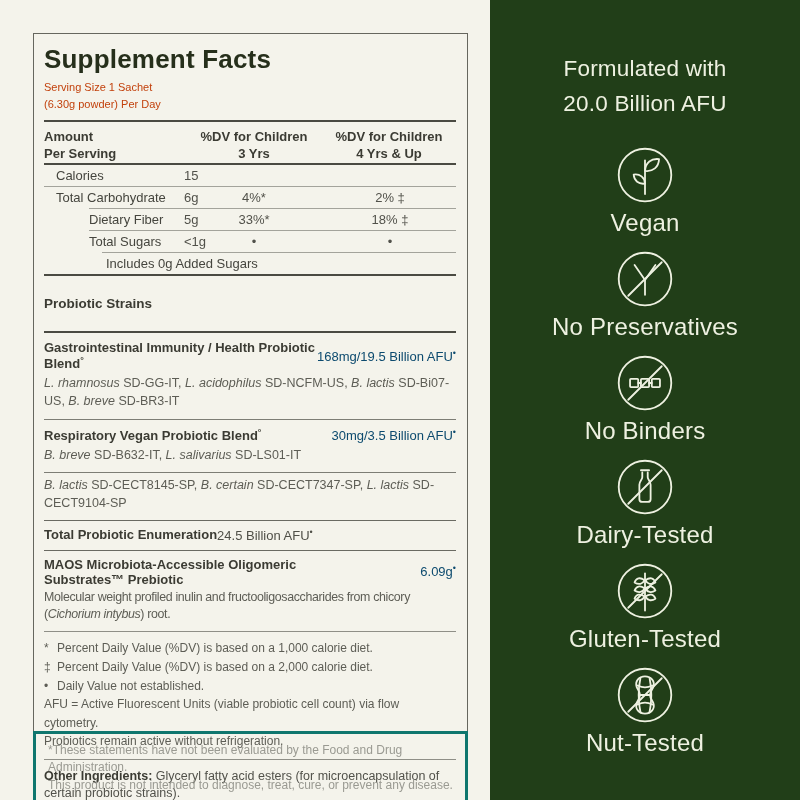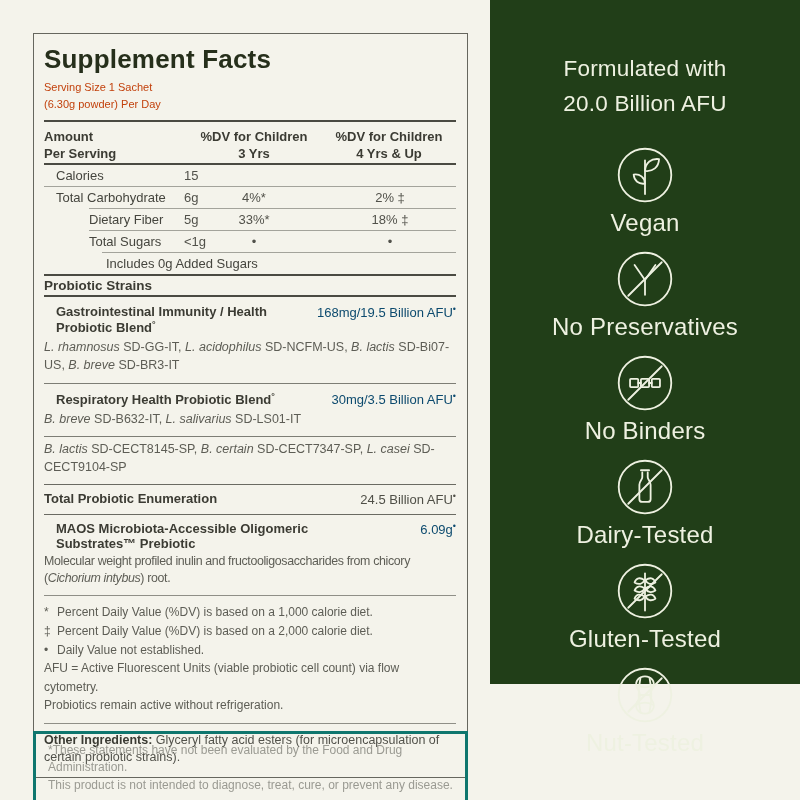--- a/index.html
+++ b/index.html
@@ -39,44 +39,44 @@
 
   .trow{position:relative;height:21px;font-size:13px;color:var(--body-ink);}
   .trow .nm{position:absolute;line-height:21px;white-space:nowrap;color:#45453e;}
   .trow .amt{position:absolute;left:140px;line-height:21px;}
   .trow .d3{position:absolute;left:158px;width:104px;text-align:center;line-height:21px;}
   .trow .d4{position:absolute;left:288px;width:116px;text-align:center;line-height:21px;}
   .ind0 .nm{left:12px;} .ind1 .nm{left:45px;} .ind2 .nm{left:62px;}
   .sep{border-top:1px solid var(--rule-light);}
   .sep.i1{margin-left:45px;} .sep.i2{margin-left:58px;}
 
-  .sect-head{font-size:13.5px;font-weight:bold;color:var(--bold-ink);padding:2px 0;}
-
-  .bhead{display:flex;justify-content:space-between;align-items:flex-start;padding-top:7px;font-size:13px;margin-left:12px;}
+  .sect-head{font-size:13.5px;font-weight:bold;color:var(--bold-ink);padding:20px 0;}
+
+  .bhead{display:flex;justify-content:space-between;align-items:center;padding-top:7px;font-size:13px;}
   .bname{font-weight:bold;color:var(--bold-ink);max-width:300px;}
   .bval{color:#0c4a6e;white-space:nowrap;}
   sup.deg{font-size:9px;} sup.dot{font-size:9px;}
   .strains{font-size:12.5px;color:var(--soft-ink);line-height:1.45;margin:3px 0 8px;}
   .bsep{border-top:1px solid #7d7d75;}
 
-  .totrow{display:flex;justify-content:space-between;padding:6px 0;font-size:13px;}
+  .totrow{display:flex;padding:6px 0;font-size:13px;}
   .totrow .tn{font-weight:bold;color:var(--bold-ink);}
   .totrow .tv{color:#4f4f47;}
   .prebio-desc{font-size:12.4px;letter-spacing:-.35px;color:var(--soft-ink);line-height:1.4;margin:2px 0 8px;}
 
   .footnotes{padding:7px 0 8px;font-size:12px;color:var(--soft-ink);line-height:1.55;}
   .fline .mk{display:inline-block;width:13px;}
   .other{padding-top:8px;font-size:12.5px;color:var(--body-ink);line-height:1.4;}
   .other b{color:var(--bold-ink);}
 
   .disclaimer{position:absolute;left:33px;top:731px;width:435px;border:3px solid #0f766e;
               padding:8px 12px;font-size:12px;color:var(--faint-ink);line-height:1.45;}
 
   
-  .right{width:310px;height:684px;background:var(--green);color:var(--on-green);
+  .right{width:310px;height:800px;background:var(--green);color:var(--on-green);
          text-align:center;padding-top:52px;}
   .heading{font-size:22.5px;line-height:1.55;letter-spacing:.2px;}
   .badges{margin-top:24px;}
   .badge{margin-bottom:13px;}
   .badge svg{width:58px;height:58px;display:block;margin:0 auto 5px;color:var(--on-green);}
   .badge-label{font-size:24px;letter-spacing:.2px;}
 </style>
 </head>
 <body>
 
@@ -148,28 +148,28 @@
         <div>
           <div class="bhead">
             <span class="bname"><span>Gastrointestinal Immunity / Health Probiotic Blend</span><sup class="deg">°</sup></span>
             <span class="bval"><span>168mg/19.5 Billion AFU</span><sup class="dot">•</sup></span>
           </div>
           <p class="strains"><i>L. rhamnosus</i>&nbsp;<span>SD-GG-IT</span>, <i>L. acidophilus</i>&nbsp;<span>SD-NCFM-US</span>, <i>B. lactis</i>&nbsp;<span>SD-Bi07-US</span>, <i>B. breve</i>&nbsp;<span>SD-BR3-IT</span></p>
         </div>
         <div class="bsep"></div>
         <div>
           <div class="bhead">
-            <span class="bname"><span>Respiratory Health Probiotic Blend</span><sup class="deg">°</sup></span>
+            <span class="bname"><span>Respiratory Vegan Probiotic Blend</span><sup class="deg">°</sup></span>
             <span class="bval"><span>30mg/3.5 Billion AFU</span><sup class="dot">•</sup></span>
           </div>
           <p class="strains"><i>B. breve</i>&nbsp;<span>SD-B632-IT</span>, <i>L. salivarius</i>&nbsp;<span>SD-LS01-IT</span></p>
         </div>
         <div class="bsep"></div>
         <div>
-          <p class="strains"><i>B. lactis</i>&nbsp;<span>SD-CECT8145-SP</span>, <i>B. certain</i>&nbsp;<span>SD-CECT7347-SP</span>, <i>L. casei</i>&nbsp;<span>SD-CECT9104-SP</span></p>
+          <p class="strains"><i>B. lactis</i>&nbsp;<span>SD-CECT8145-SP</span>, <i>B. certain</i>&nbsp;<span>SD-CECT7347-SP</span>, <i>L. lactis</i>&nbsp;<span>SD-CECT9104-SP</span></p>
         </div>
       </div>
 
     <div class="rulem"></div>
     <div class="totrow">
       <span class="tn">Total Probiotic Enumeration</span>
       <span class="tv"><span>24.5 Billion AFU</span><sup class="dot">•</sup></span>
     </div>
     <div class="rulem"></div>
 

